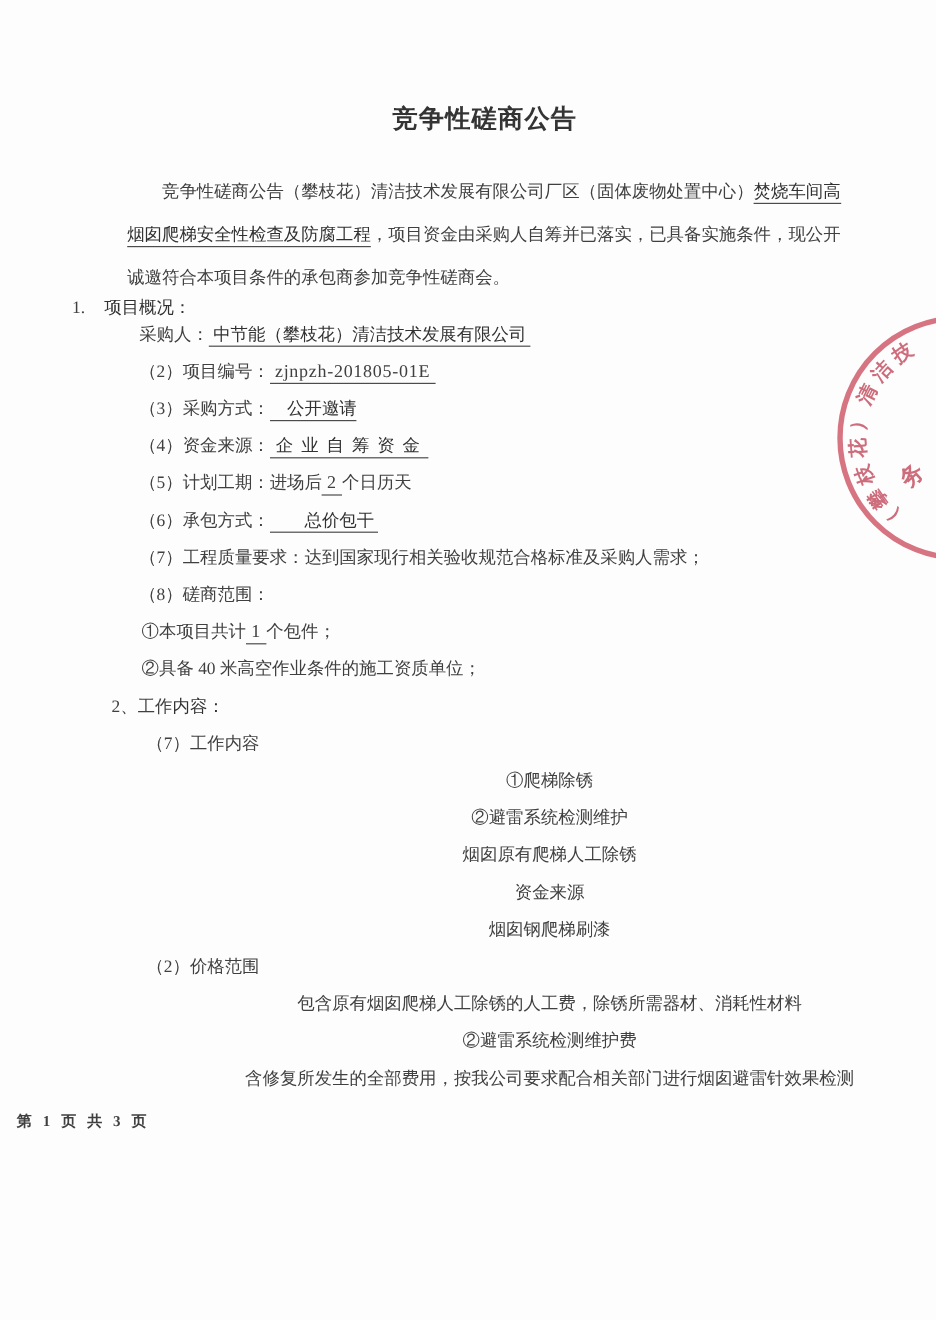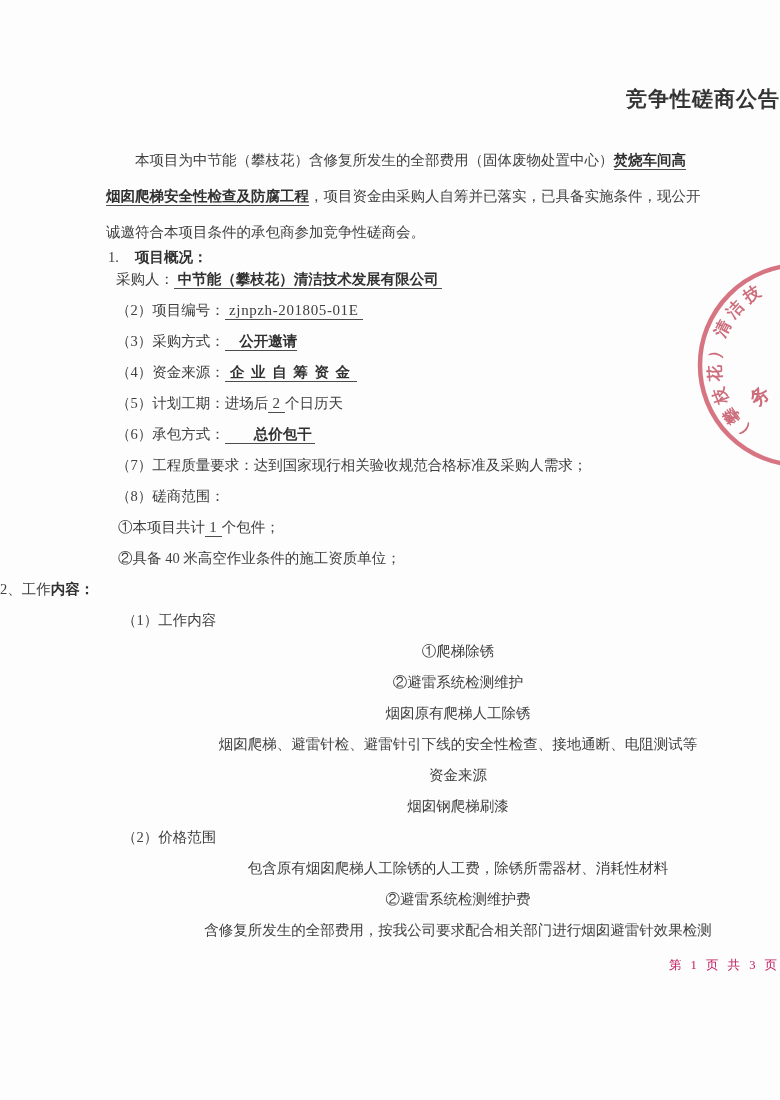--- a/index.html
+++ b/index.html
@@ -7,91 +7,91 @@
     position:relative;
     width:780px;height:1100px;
     background:#fdfdfd;
     overflow:hidden;
     font-family:"Liberation Serif","DejaVu Serif",serif;
   }
   .doc-title{
     margin:0;
     padding-top:84px;
     padding-left:28px;
-    text-align:right;
+    text-align:center;
     font-size:21px;
     font-weight:bold;
     letter-spacing:1px;
     color:#343434;
     line-height:30px;
   }
   .line{
     margin:0;
     font-size:14.5px;
     line-height:31px;
     color:#404040;
     white-space:pre-wrap;
   }
   .intro{margin-left:106px;margin-right:68px;line-height:36px;}
   .intro-first{margin-top:28px;text-indent:29px;}
-  .sec1{margin-left:108px;margin-top:-8px;}
+  .sec1{margin-left:60px;margin-top:-8px;}
   .tight{margin-top:-9px;}
   .lv1{margin-left:116px;}
   .lv1b{margin-left:118px;}
-  .sec2{}
+  .sec2{margin-left:93px;}
   .lv2{margin-left:122px;}
   .lv2b{margin-left:136px;text-align:center;}
-  .b{font-weight:bold;color:#313131;}
+  .b{font-weight:normal;color:#313131;}
   .u{border-bottom:1px solid #4c4c4c;padding-bottom:1px;}
   .sp{letter-spacing:1.5px;}
   .lat{font-size:15px;letter-spacing:0.6px;}
   .footer-line{
     margin:0;margin-top:4px;
-    text-align:right;
+    text-align:left;
     padding-left:14px;
     font-size:12.5px;
     line-height:31px;
     letter-spacing:3px;
-    color:#be185d;
+    color:#404040;
+    font-weight:bold;
   }
   .seal{
     position:absolute;
     top:255px;right:0;
     width:120px;height:220px;
     pointer-events:none;
   }
 </style>
 </head>
 <body>
 
 <div class="page">
 
   <h1 class="doc-title">竞争性磋商公告</h1>
 
   <div>
-      <p class="line intro intro-first"><span>本项目为中节能（攀枝花）含修复所发生的全部费用（固体废物处置中心）</span><span class="b u">焚烧车间高</span></p>
+      <p class="line intro intro-first"><span>竞争性磋商公告（攀枝花）清洁技术发展有限公司厂区（固体废物处置中心）</span><span class="b u">焚烧车间高</span></p>
       <p class="line intro"><span class="b u">烟囱爬梯安全性检查及防腐工程</span><span>，项目资金由采购人自筹并已落实，已具备实施条件，现公开</span></p>
       <p class="line intro"><span>诚邀符合本项目条件的承包商参加竞争性磋商会。</span></p>
       <p class="line sec1"><span>1.</span><span class="b" style="margin-left: 16px;">项目概况：</span></p>
       <p class="line lv1 tight"><span>采购人：</span><span class="b u"> 中节能（攀枝花）清洁技术发展有限公司 </span></p>
       <p class="line lv1"><span>（2）项目编号：</span><span class="u lat"> zjnpzh-201805-01E </span></p>
       <p class="line lv1"><span>（3）采购方式：</span><span class="b u">　公开邀请</span></p>
       <p class="line lv1"><span>（4）资金来源：</span><span class="b u sp"> 企 业 自 筹 资 金 </span></p>
       <p class="line lv1"><span>（5）计划工期：进场后</span><span class="u lat"> 2 </span><span>个日历天</span></p>
       <p class="line lv1"><span>（6）承包方式：</span><span class="b u">　　总价包干 </span></p>
       <p class="line lv1"><span>（7）工程质量要求：达到国家现行相关验收规范合格标准及采购人需求；</span></p>
       <p class="line lv1"><span>（8）磋商范围：</span></p>
       <p class="line lv1b"><span>①本项目共计</span><span class="u lat"> 1 </span><span>个包件；</span></p>
       <p class="line lv1b"><span>②具备 40 米高空作业条件的施工资质单位；</span></p>
       <p class="line sec2"><span>2、工作</span><span class="b">内容：</span></p>
-      <p class="line lv2"><span>（1）工作内容</span></p>
+      <p class="line lv2"><span>（7）工作内容</span></p>
       <p class="line lv2b"><span>①爬梯除锈</span></p>
       <p class="line lv2b"><span>②避雷系统检测维护</span></p>
       <p class="line lv2b"><span>烟囱原有爬梯人工除锈</span></p>
-      <p class="line lv2b"><span>烟囱爬梯、避雷针检、避雷针引下线的安全性检查、接地通断、电阻测试等</span></p>
       <p class="line lv2b"><span>资金来源</span></p>
       <p class="line lv2b"><span>烟囱钢爬梯刷漆</span></p>
       <p class="line lv2"><span>（2）价格范围</span></p>
       <p class="line lv2b"><span>包含原有烟囱爬梯人工除锈的人工费，除锈所需器材、消耗性材料</span></p>
       <p class="line lv2b"><span>②避雷系统检测维护费</span></p>
       <p class="line lv2b"><span>含修复所发生的全部费用，按我公司要求配合相关部门进行烟囱避雷针效果检测</span></p>
     </div>
 
   <p class="footer-line">第 1 页 共 3 页</p>
 

